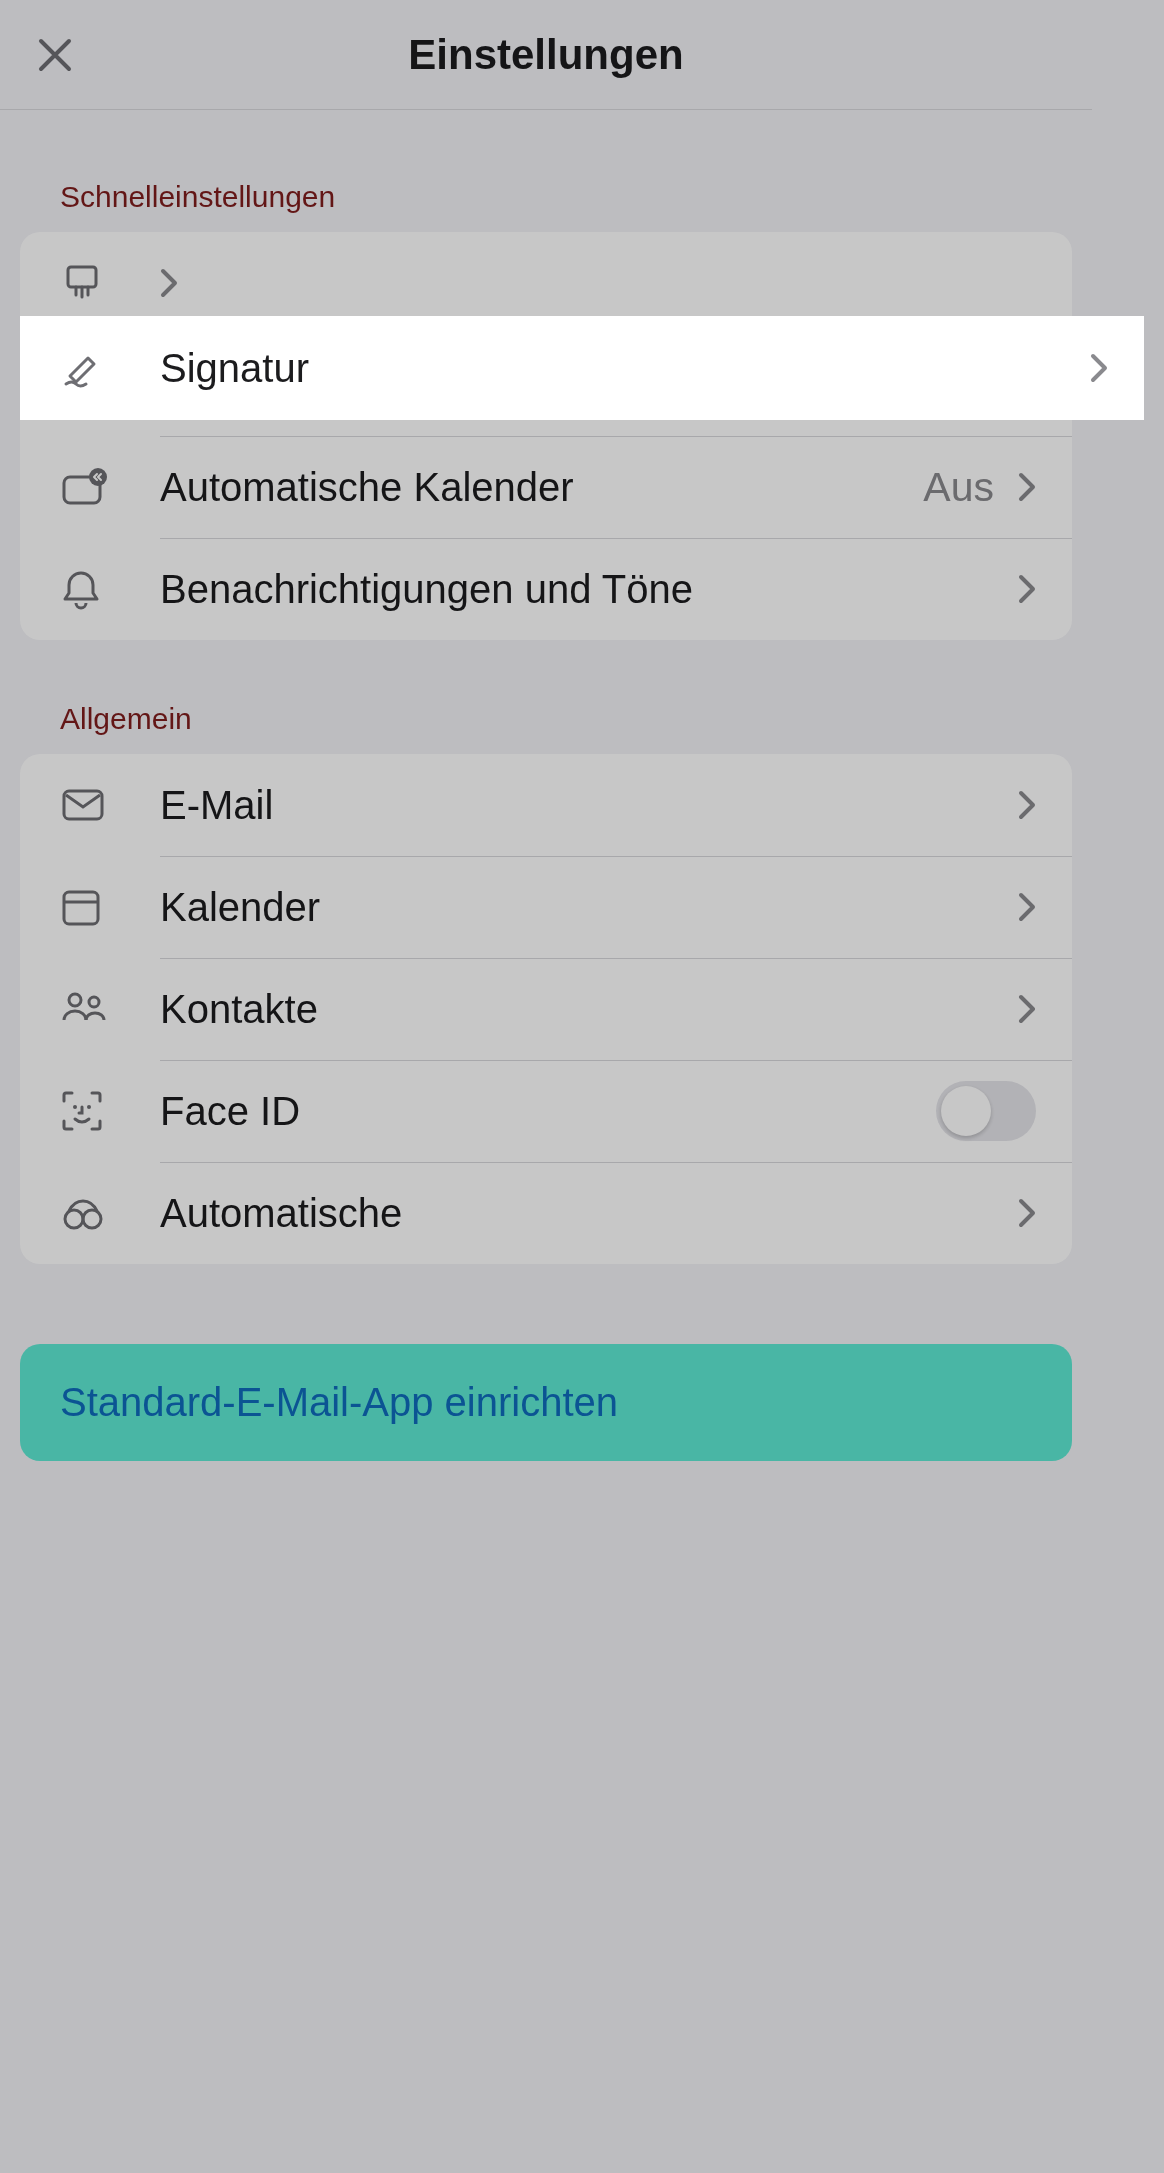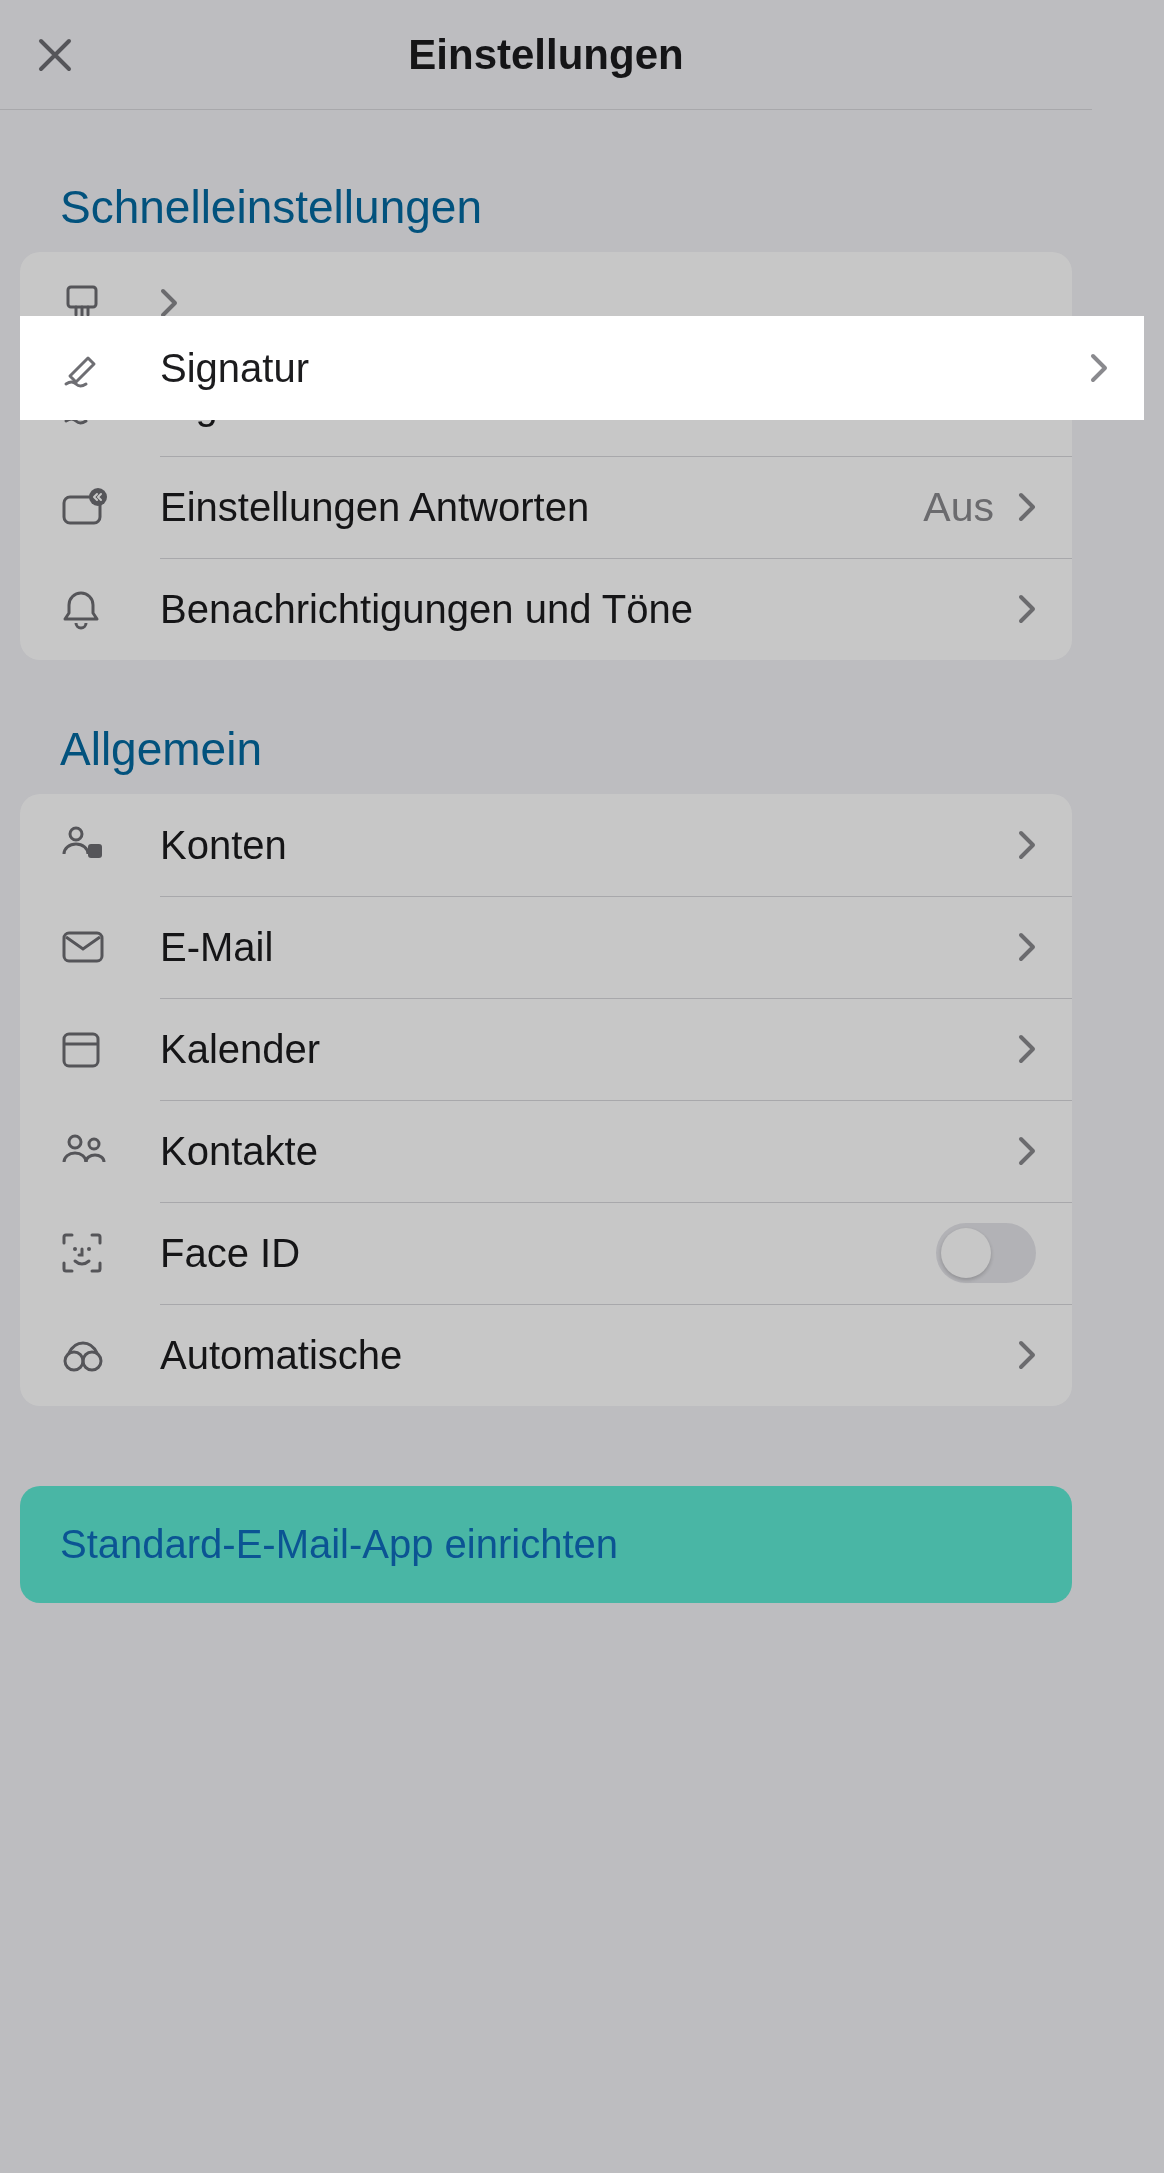--- a/index.html
+++ b/index.html
@@ -35,22 +35,22 @@
   }
   .header .close {
     width: 50px; height: 50px;
     display: flex; align-items: center; justify-content: center;
   }
   .content {
     padding: 0 20px;
     padding-top: 50px;
   }
   .section-label {
-    font-size: 46px;
-    color: #0369a1;
+    font-size: 30px;
+    color: #7f1d1d;
     padding: 20px 40px 18px 40px;
   }
   .card {
     background: #ffffff;
     border-radius: 20px;
     overflow: hidden;
   }
   .row {
     display: flex;
     align-items: center;
@@ -192,21 +192,21 @@
       </div>
 
       <div class="row">
         <div class="icon-slot">
           <svg width="48" height="40" viewBox="0 0 48 40">
             <rect x="4" y="10" width="36" height="26" rx="6" fill="none" stroke="#6e6e73" stroke-width="3"></rect>
             <circle cx="38" cy="10" r="9" fill="#6e6e73"></circle>
             <path d="M34 10 l3 -3 M34 10 l3 3 M38 10 l3 -3 M38 10 l3 3" stroke="#fff" stroke-width="2" stroke-linecap="round"></path>
           </svg>
         </div>
-        <div class="label">Einstellungen Antworten</div>
+        <div class="label">Automatische Kalender</div>
         <div class="value">Aus</div>
         <svg class="chevron" viewBox="0 0 18 30">
             <path d="M3 3 L15 15 L3 27" fill="none" stroke="#8a8a8e" stroke-width="4" stroke-linecap="round" stroke-linejoin="round"></path>
           </svg>
       </div>
 
       <div class="row">
         <div class="icon-slot">
           <svg width="42" height="44" viewBox="0 0 42 44">
             <path d="M21 6 a12 12 0 0 1 12 12 v8 l4 6 H5 l4 -6 v-8 a12 12 0 0 1 12 -12 Z" fill="none" stroke="#6e6e73" stroke-width="3" stroke-linejoin="round"></path>
@@ -217,33 +217,20 @@
         <svg class="chevron" viewBox="0 0 18 30">
             <path d="M3 3 L15 15 L3 27" fill="none" stroke="#8a8a8e" stroke-width="4" stroke-linecap="round" stroke-linejoin="round"></path>
           </svg>
       </div>
 
     </div>
 
     <div class="section-label" style="margin-top:42px">Allgemein</div>
     <div class="card">
 
-      <div class="row">
-        <div class="icon-slot">
-          <svg width="46" height="42" viewBox="0 0 46 42">
-            <circle cx="16" cy="10" r="6" fill="none" stroke="#6e6e73" stroke-width="3"></circle>
-            <path d="M4 30 a12 10 0 0 1 24 0" fill="none" stroke="#6e6e73" stroke-width="3"></path>
-            <rect x="28" y="20" width="14" height="14" rx="3" fill="#6e6e73"></rect>
-          </svg>
-        </div>
-        <div class="label">Konten</div>
-        <svg class="chevron" viewBox="0 0 18 30">
-            <path d="M3 3 L15 15 L3 27" fill="none" stroke="#8a8a8e" stroke-width="4" stroke-linecap="round" stroke-linejoin="round"></path>
-          </svg>
-      </div>
 
       <div class="row">
         <div class="icon-slot">
           <svg width="46" height="36" viewBox="0 0 46 36">
             <rect x="4" y="4" width="38" height="28" rx="5" fill="none" stroke="#6e6e73" stroke-width="3"></rect>
             <path d="M6 8 L23 20 L40 8" fill="none" stroke="#6e6e73" stroke-width="3"></path>
           </svg>
         </div>
         <div class="label">E-Mail</div>
         <svg class="chevron" viewBox="0 0 18 30">

